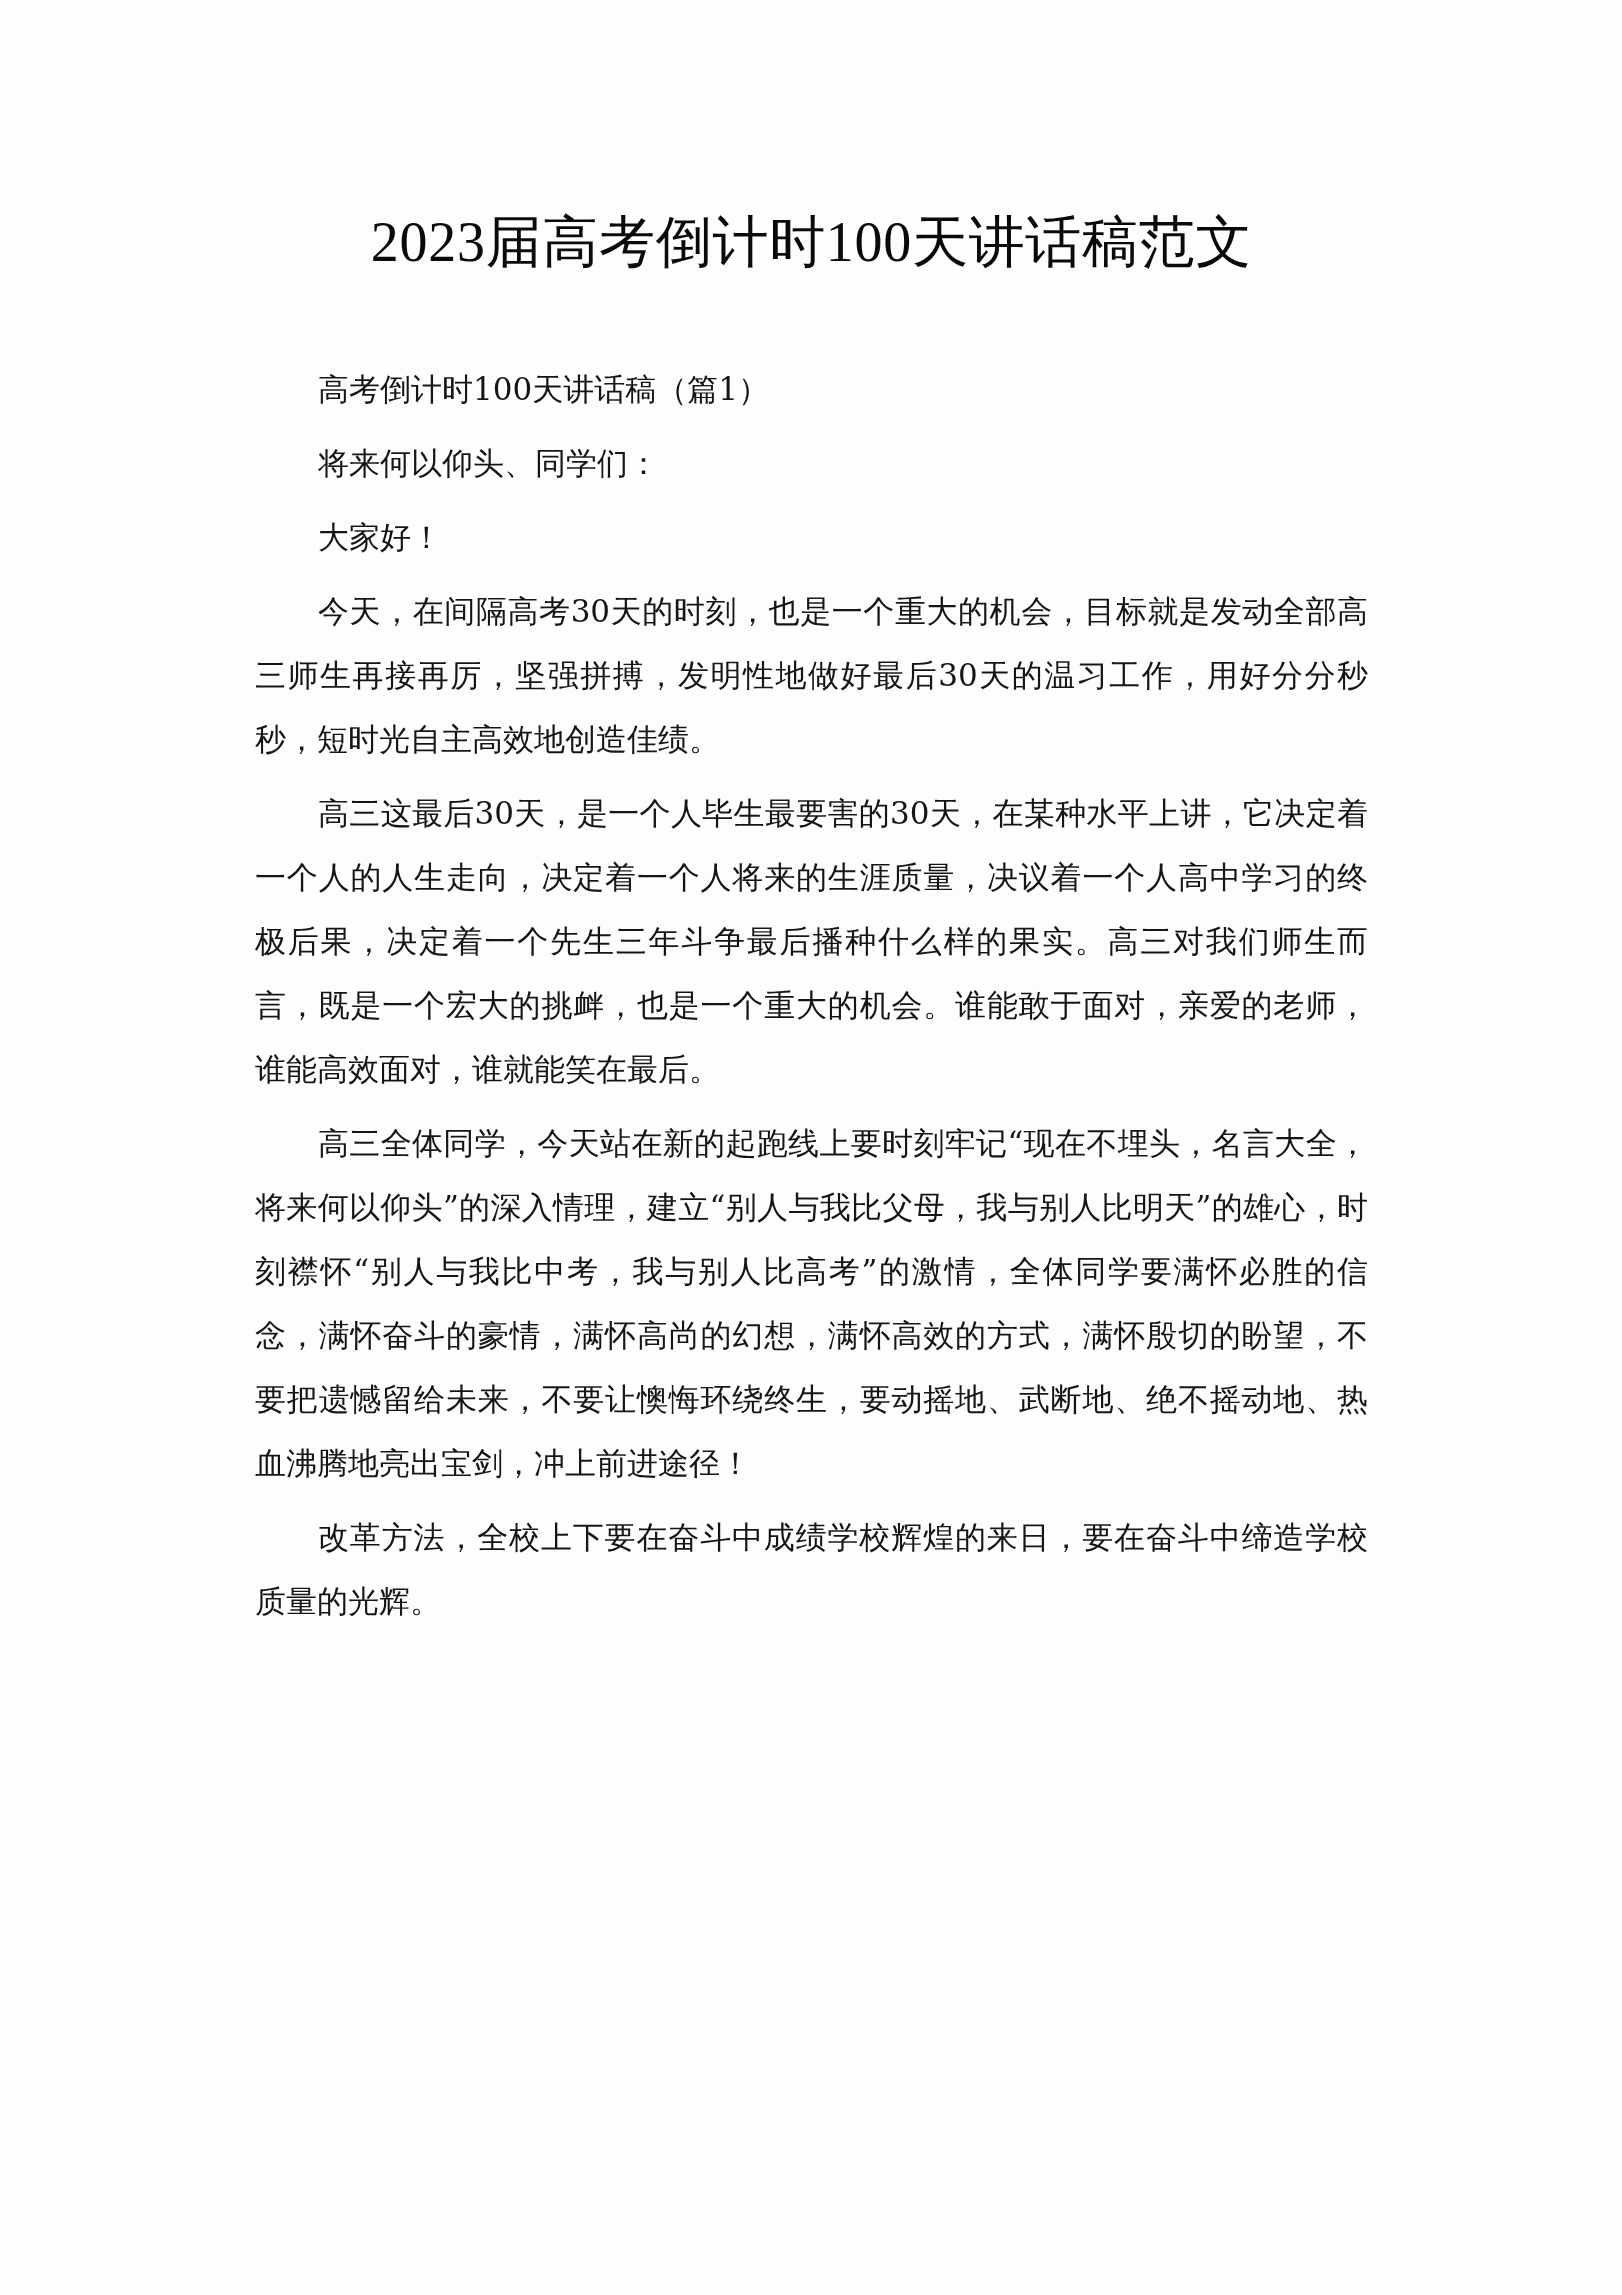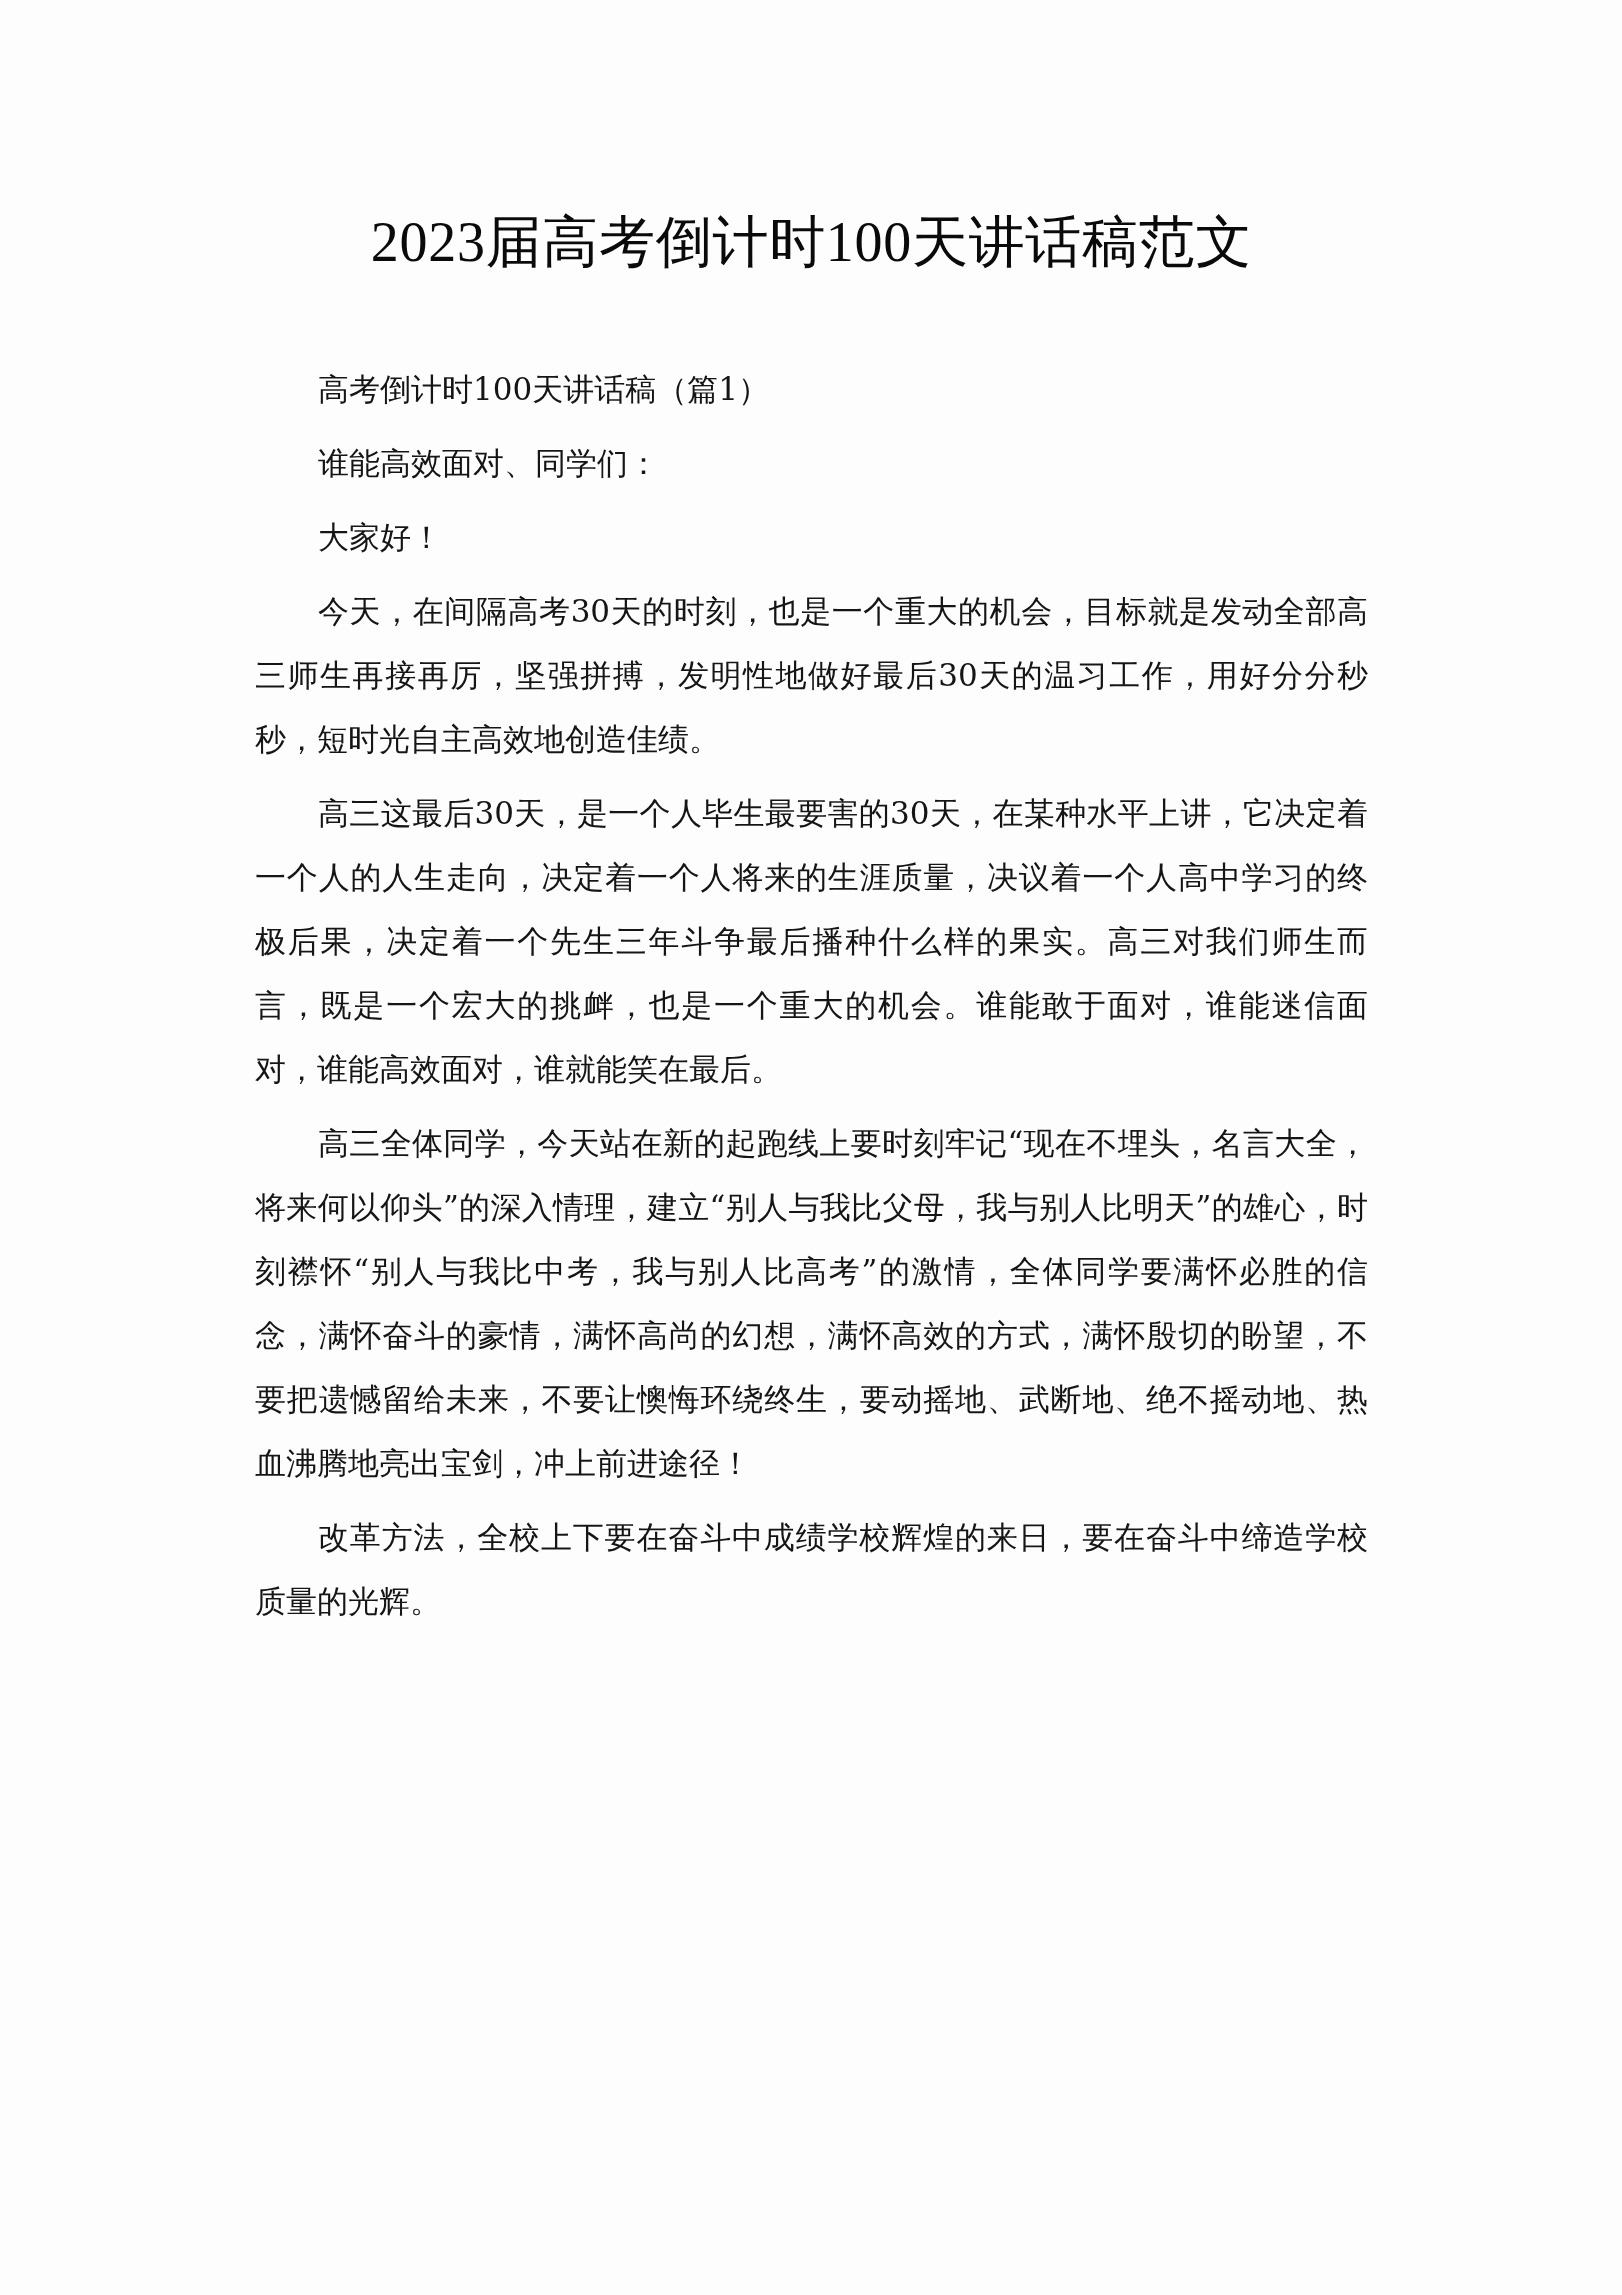--- a/index.html
+++ b/index.html
@@ -23,21 +23,21 @@
     }
     .para { margin: 10px; text-indent: 63px; }
   </style>
 </head>
 <body>
 
 <div class="page">
   <div class="title">2023届高考倒计时100天讲话稿范文</div>
   <div class="body">
     <p class="para">高考倒计时100天讲话稿（篇1）</p>
-    <p class="para">谁能高效面对、同学们：</p>
+    <p class="para">将来何以仰头、同学们：</p>
     <p class="para">大家好！</p>
     <p class="para">今天，在间隔高考30天的时刻，也是一个重大的机会，目标就是发动全部高三师生再接再厉，坚强拼搏，发明性地做好最后30天的温习工作，用好分分秒秒，短时光自主高效地创造佳绩。</p>
-    <p class="para">高三这最后30天，是一个人毕生最要害的30天，在某种水平上讲，它决定着一个人的人生走向，决定着一个人将来的生涯质量，决议着一个人高中学习的终极后果，决定着一个先生三年斗争最后播种什么样的果实。高三对我们师生而言，既是一个宏大的挑衅，也是一个重大的机会。谁能敢于面对，谁能迷信面对，谁能高效面对，谁就能笑在最后。</p>
+    <p class="para">高三这最后30天，是一个人毕生最要害的30天，在某种水平上讲，它决定着一个人的人生走向，决定着一个人将来的生涯质量，决议着一个人高中学习的终极后果，决定着一个先生三年斗争最后播种什么样的果实。高三对我们师生而言，既是一个宏大的挑衅，也是一个重大的机会。谁能敢于面对，亲爱的老师，谁能高效面对，谁就能笑在最后。</p>
     <p class="para">高三全体同学，今天站在新的起跑线上要时刻牢记“现在不埋头，名言大全，将来何以仰头”的深入情理，建立“别人与我比父母，我与别人比明天”的雄心，时刻襟怀“别人与我比中考，我与别人比高考”的激情，全体同学要满怀必胜的信念，满怀奋斗的豪情，满怀高尚的幻想，满怀高效的方式，满怀殷切的盼望，不要把遗憾留给未来，不要让懊悔环绕终生，要动摇地、武断地、绝不摇动地、热血沸腾地亮出宝剑，冲上前进途径！</p>
     <p class="para">改革方法，全校上下要在奋斗中成绩学校辉煌的来日，要在奋斗中缔造学校质量的光辉。</p>
   </div>
 </div>
 
 
 </body></html>

